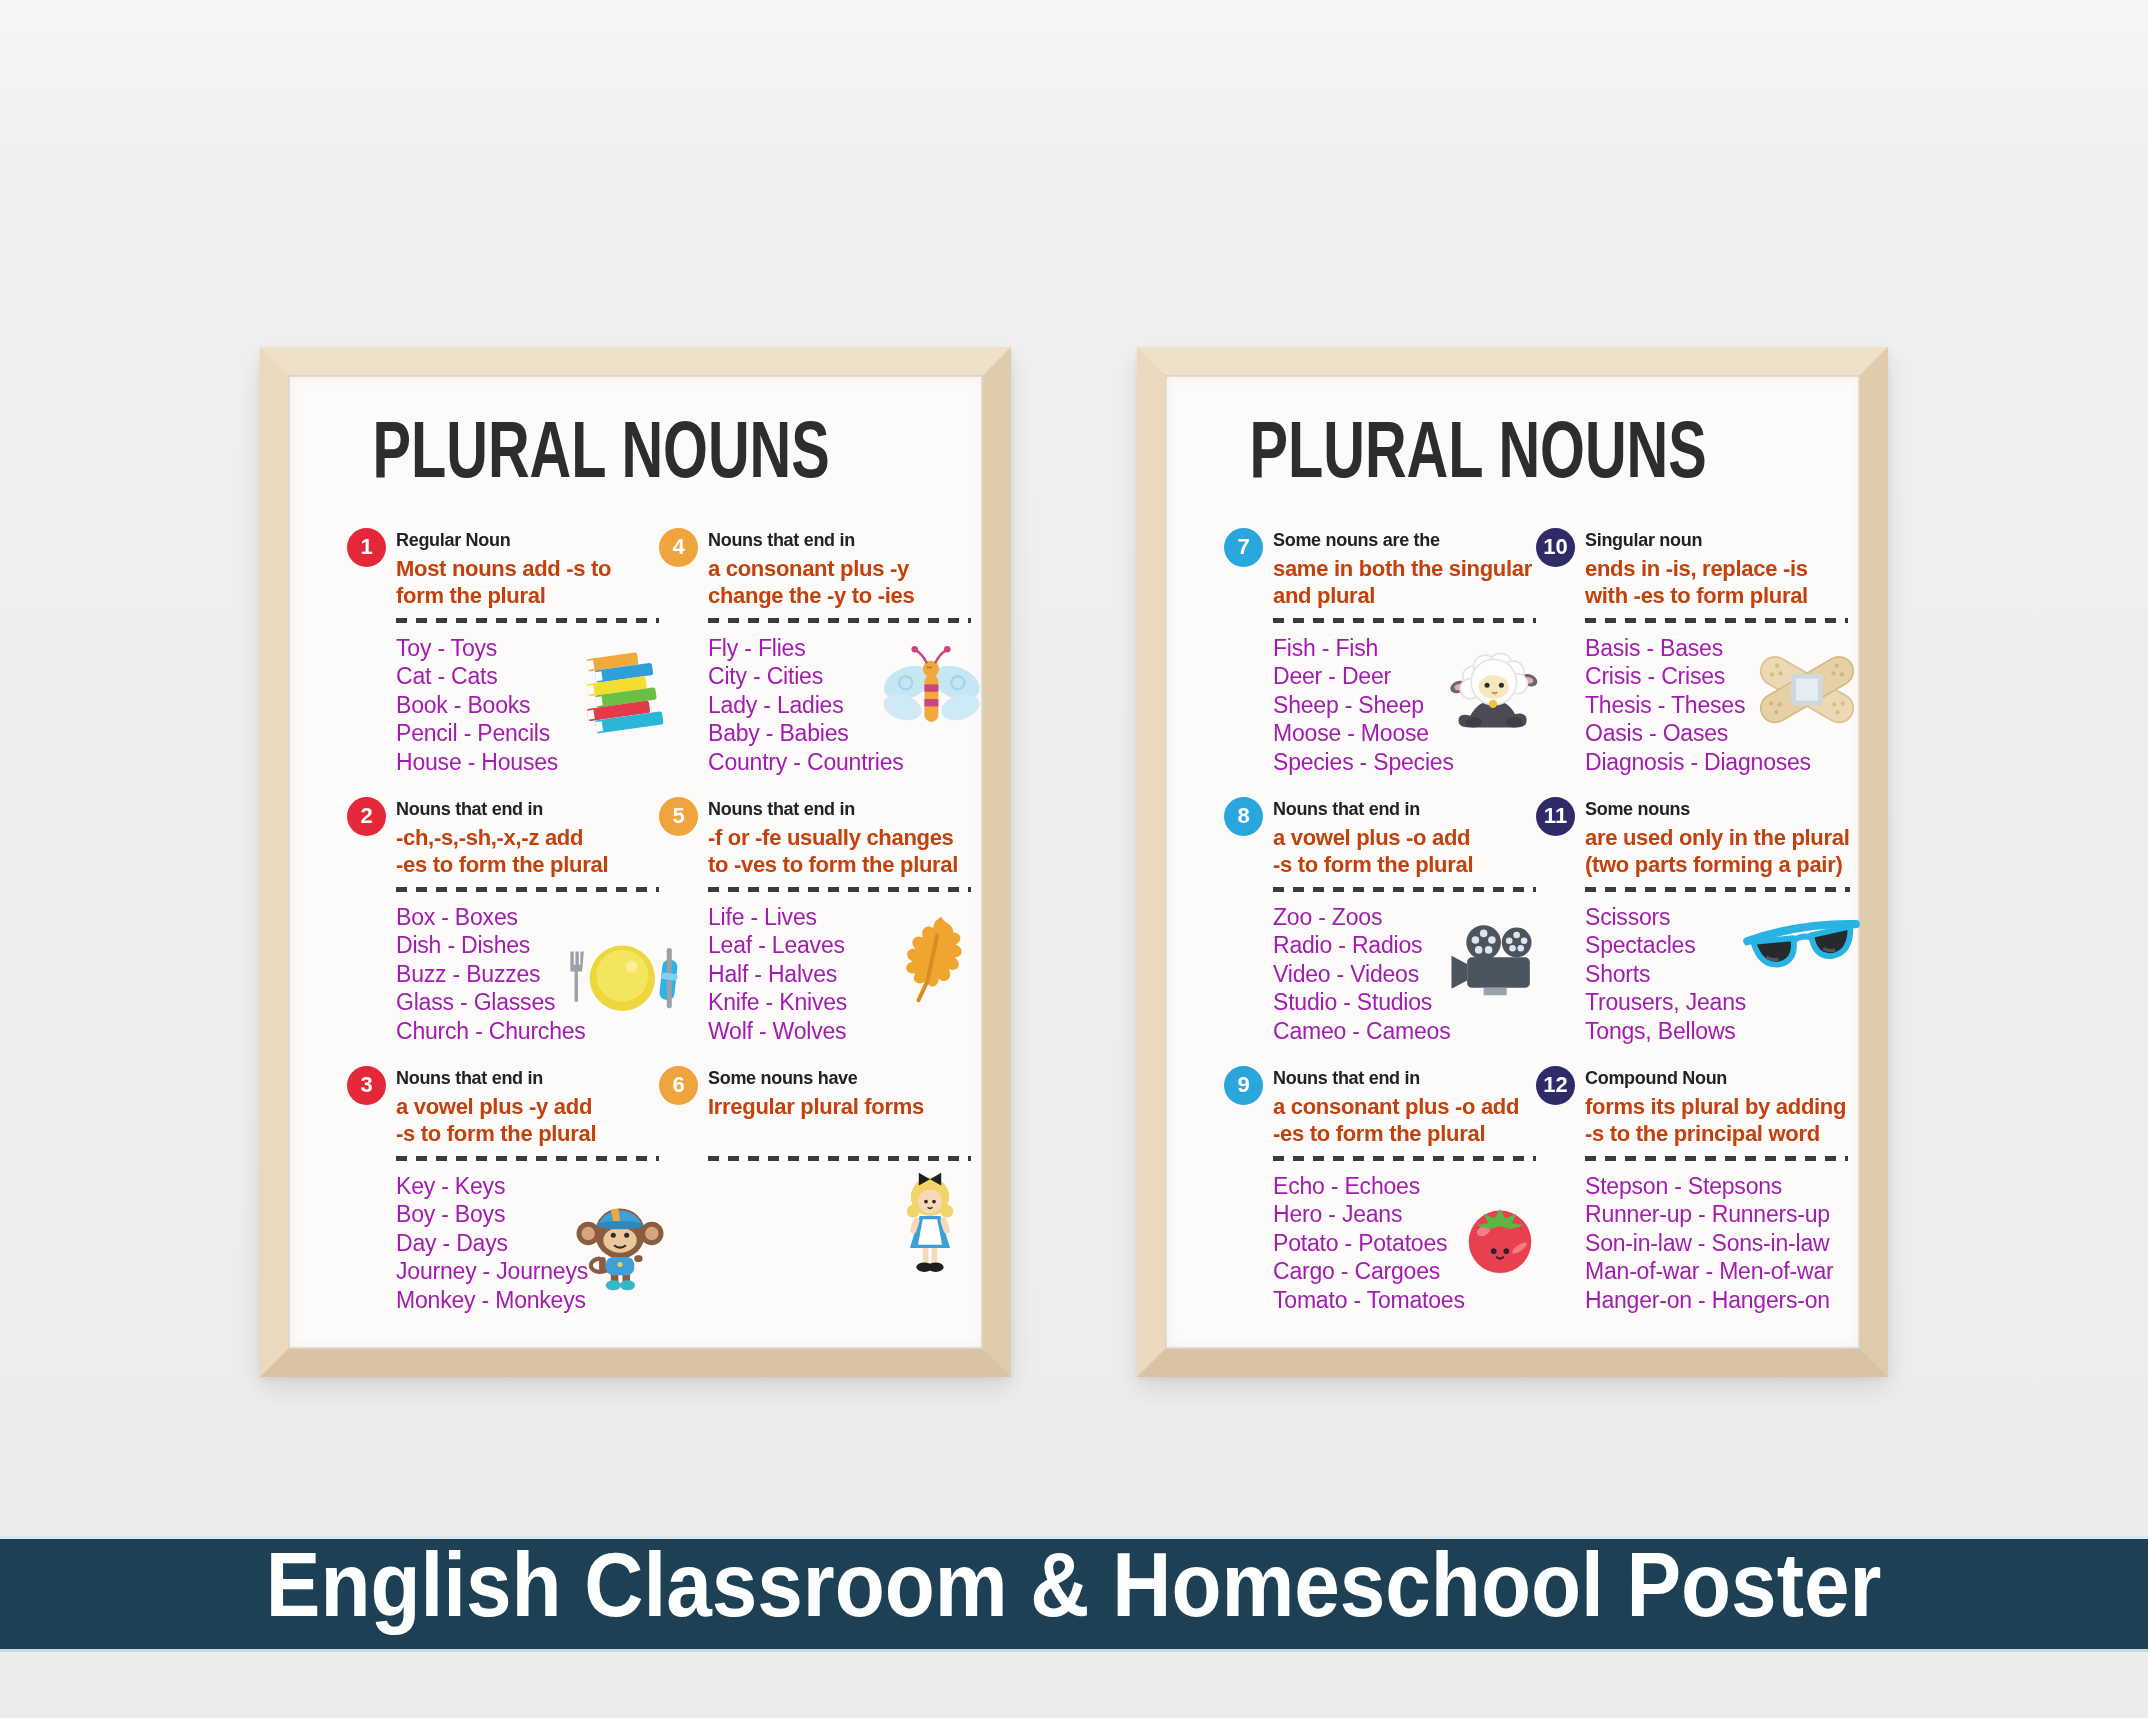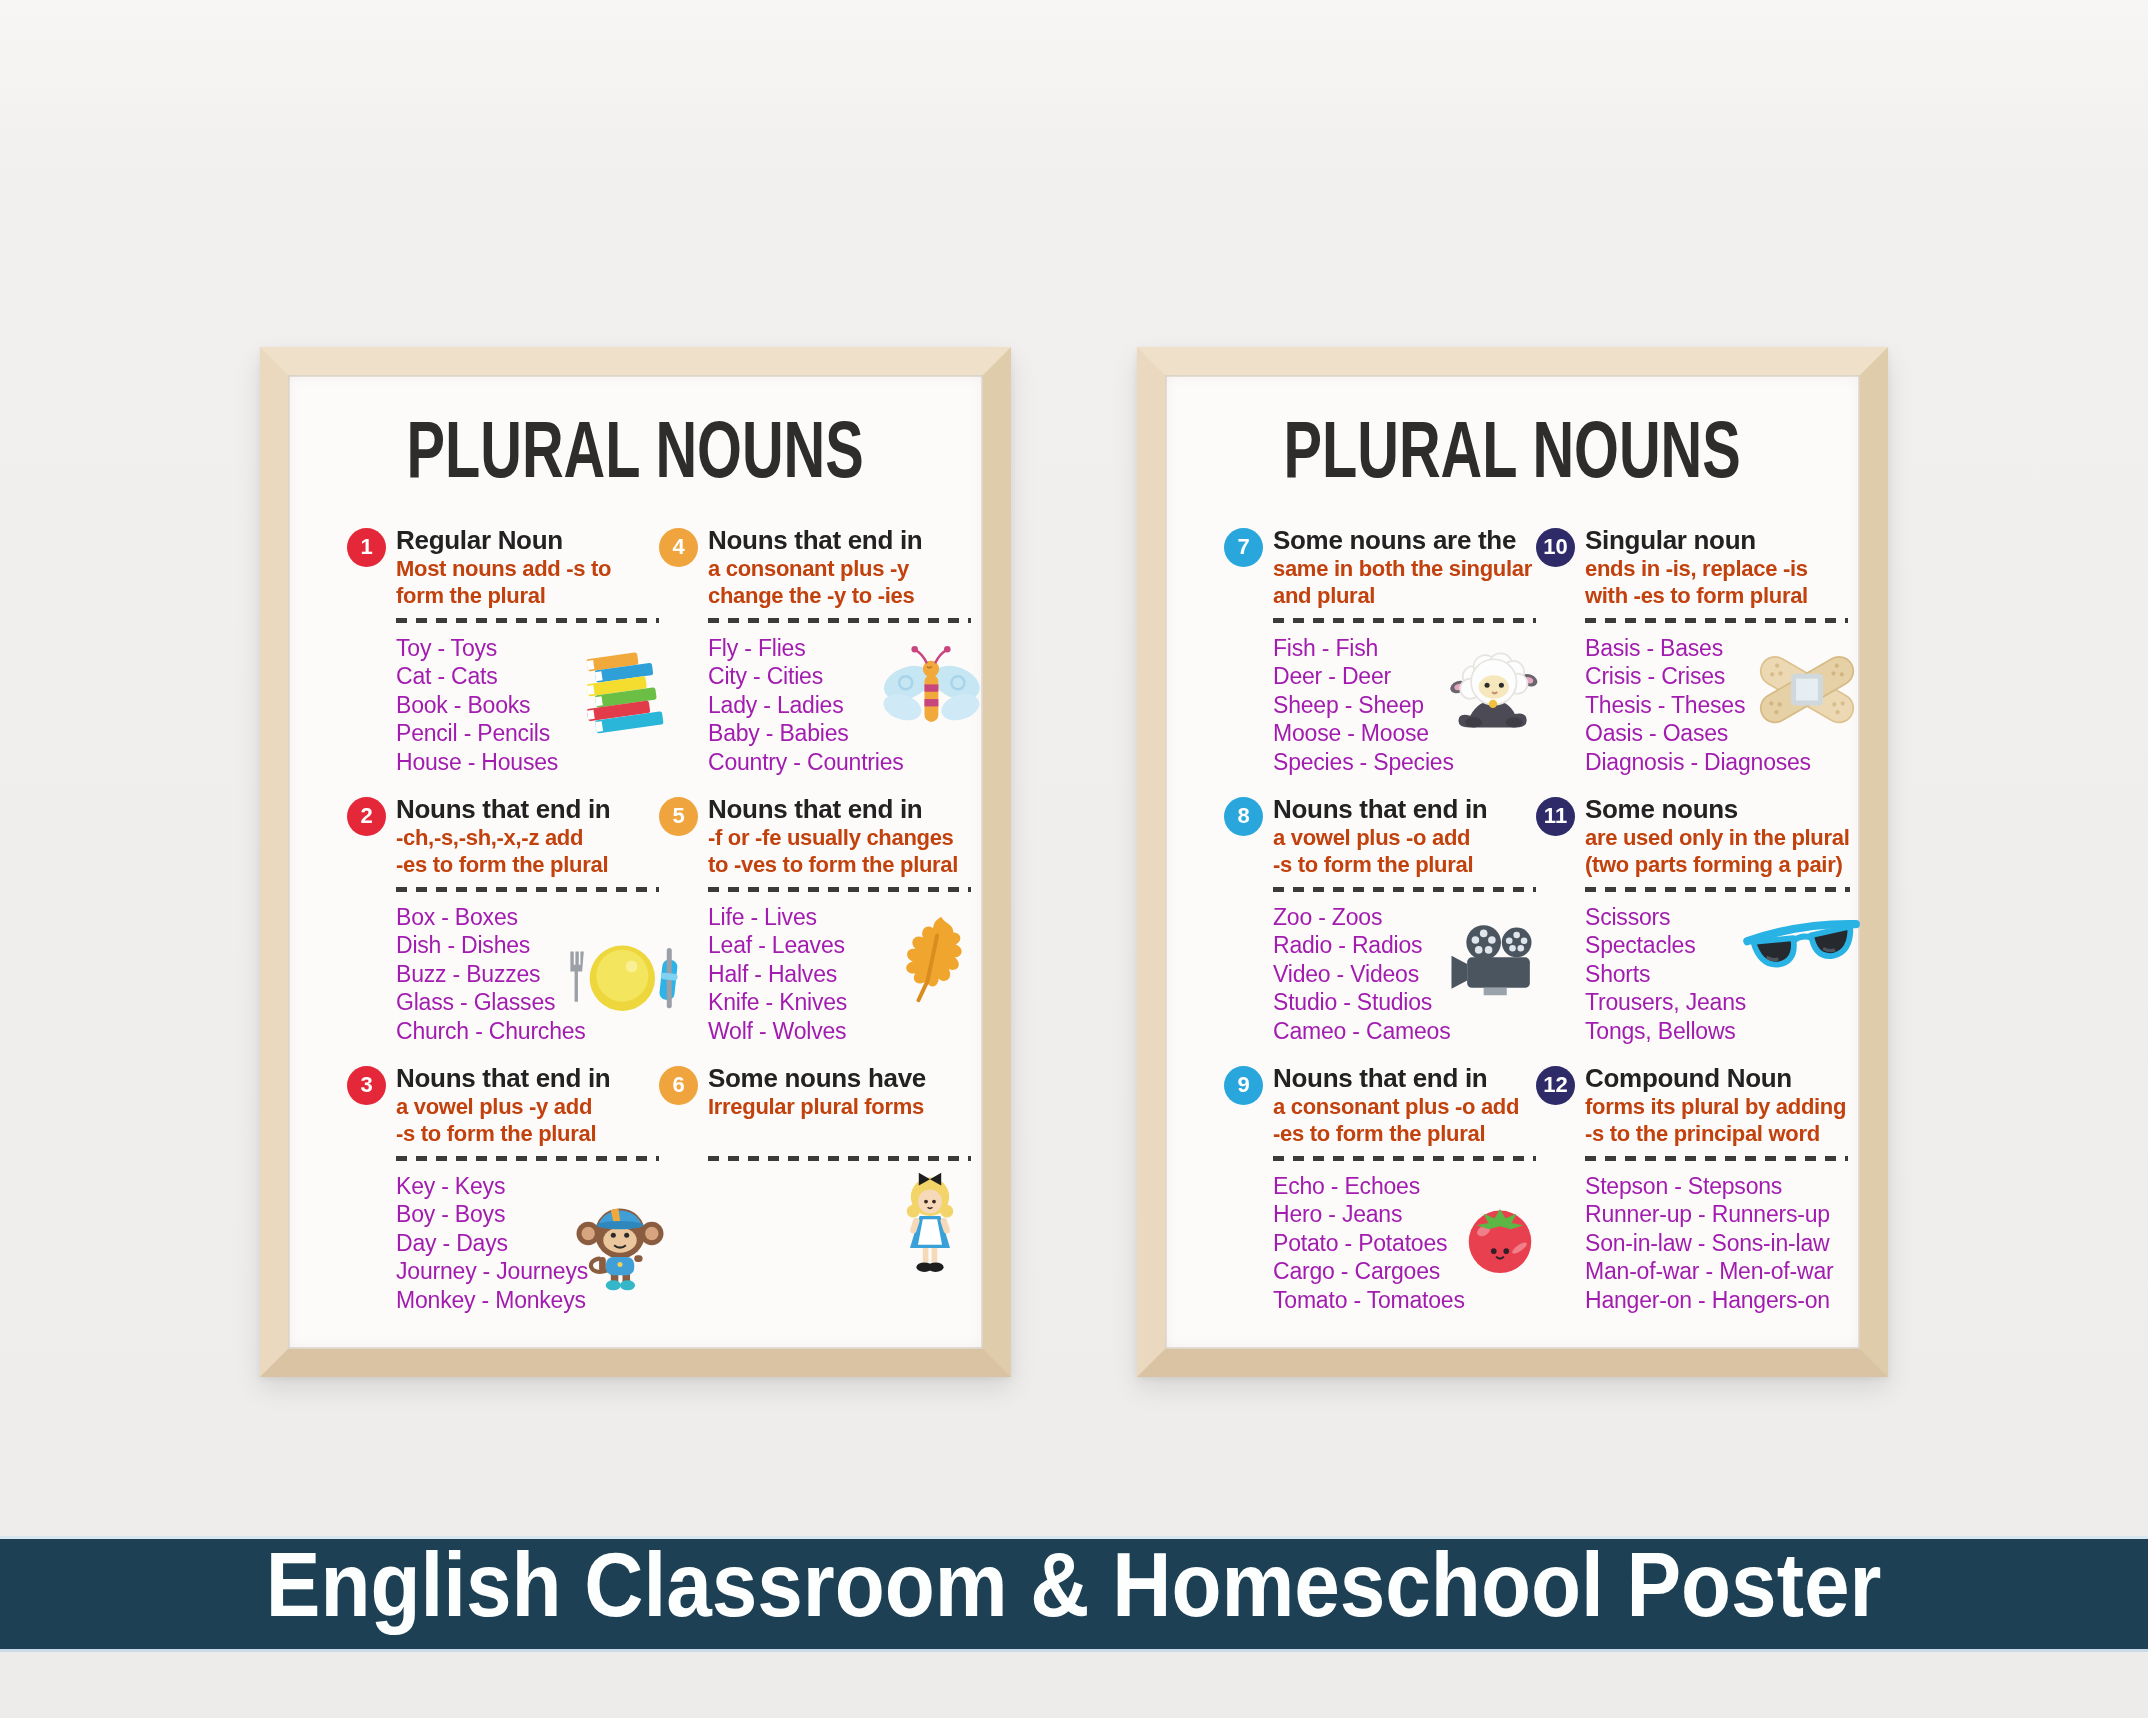--- a/index.html
+++ b/index.html
@@ -14,21 +14,21 @@
     position:absolute; top:347px; width:751px; height:1030px;
     background:#fcfbfa;
     border:28.5px solid #e7d6ba;
     border-top-color:#eee0c9; border-left-color:#ead9bf;
     border-right-color:#dfccab; border-bottom-color:#d9c3a2;
     box-shadow:0 11.7px 25px rgba(0,0,0,.10), 0 3.4px 6.7px rgba(0,0,0,.06),
                inset 0 0 0 1.7px rgba(146,116,76,.25), inset 0 0 15px rgba(0,0,0,.05);
   }
   .frame-left  { left:260px; }
   .frame-right { left:1137px; }
-  .poster-title-wrap { margin-top:35px; text-align:center; }
+  .poster-title-wrap { margin-top:35px; }
   .poster-title {
     display:inline-block; font-size:79px; font-weight:bold; line-height:1;
     color:#2e2d2b; letter-spacing:0; transform:scaleX(.73); transform-origin:center;
     white-space:nowrap;
   }
   
   .grid {
     margin-top:37px; padding-left:59px;
     display:grid; grid-template-columns:312px 312px;
     grid-template-rows:269px 269px 269px; grid-auto-flow:column;
@@ -39,21 +39,21 @@
     color:#fff; font-weight:bold; font-size:22px;
     display:flex; align-items:center; justify-content:center;
   }
   .b-red    { background:#e4283a; }
   .b-orange { background:#f0a43e; }
   .b-blue   { background:#29a7dd; }
   .b-navy   { background:#2e2b68; }
   .sec-body { position:relative; width:270px; }
   .sec-head { height:84px; }
   .sec-title {
-    font-size:26px; font-weight:700; line-height:28.5px; color:#222;
+    font-size:18px; font-weight:700; line-height:28.5px; color:#222;
     letter-spacing:-0.3px; white-space:nowrap;
   }
   .head-line {
     font-size:22px; font-weight:600; line-height:27px; color:#c2410c;
     letter-spacing:-0.3px; white-space:nowrap;
   }
   .dashes {
     height:4.2px; margin:8.4px 0 11px; width:100%;
     background:repeating-linear-gradient(90deg,#3b3b3b 0 11px,transparent 11px 20px);
   }

